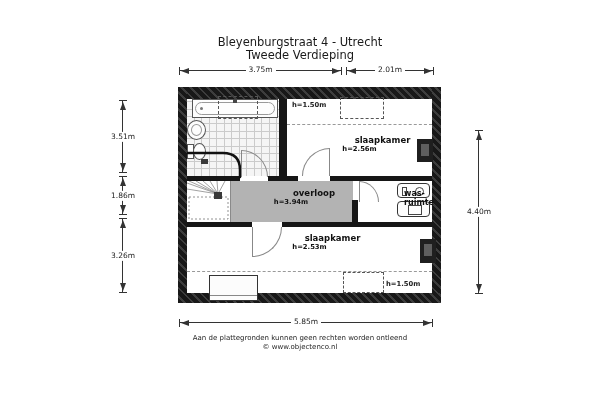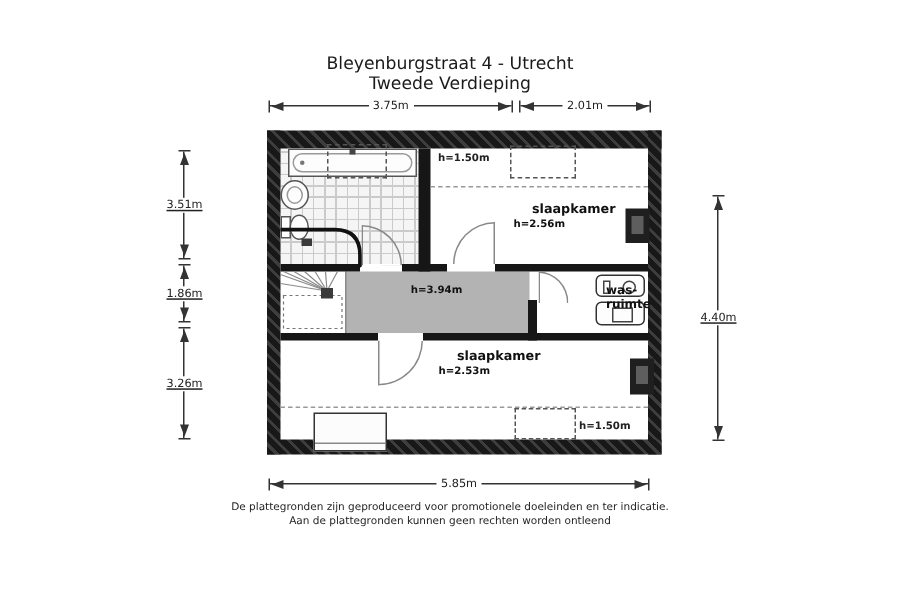--- a/index.html
+++ b/index.html
@@ -22,21 +22,21 @@
               background:#fff;padding:0 3px;font-size:7.5px;line-height:1.1;color:#222;white-space:nowrap;}
 
   .vdim{position:absolute;width:0;border-left:1px solid #333;}
   .vdim .tick{position:absolute;left:-4px;width:8px;height:1px;background:#333;}
   .vdim .tt{top:-1px}.vdim .tb{bottom:-1px}
   .vdim .au{position:absolute;left:-3px;top:1px;width:0;height:0;
             border-left:3px solid transparent;border-right:3px solid transparent;border-bottom:8px solid #333;}
   .vdim .ad{position:absolute;left:-3px;bottom:1px;width:0;height:0;
             border-left:3px solid transparent;border-right:3px solid transparent;border-top:8px solid #333;}
   .vdim .dlbl{position:absolute;top:50%;left:0;transform:translate(-50%,-50%);
-              background:#fff;padding:1px 2px;font-size:7.5px;line-height:1.1;color:#222;white-space:nowrap;text-decoration:underline;}
+              background:#fff;padding:1px 2px;font-size:7.5px;line-height:1.1;color:#222;white-space:nowrap;}
 
   
   .xwall{position:absolute;background:repeating-linear-gradient(45deg,#181818 0 4px,#3d3d3d 4px 6px);}
   .pwall{position:absolute;background:#161616;}
 
   
   .floor{position:absolute;background:#fff;}
   #bath-floor{background-color:#f5f5f5;
      background-image:repeating-linear-gradient(0deg,transparent 0 6.5px,#cbcbcb 6.5px 7.5px),
                       repeating-linear-gradient(90deg,transparent 0 6.5px,#cbcbcb 6.5px 7.5px);}
@@ -203,33 +203,34 @@
   </div>
 
   <div class="knee" style="left:292px;top:101px;">h=1.50m</div>
 
   <div class="roomlbl" style="left:287px;top:136px;width:145px;">
     <span class="nm">slaapkamer</span>
     <span class="ht">h=2.56m</span>
   </div>
 
   <div class="roomlbl" style="left:230px;top:189px;width:122px;">
+    <span class="nm">overloop</span>
     <span class="ht">h=3.94m</span>
   </div>
 
   <div class="roomlbl" style="left:358px;top:189px;width:62px;">
     <span class="nm" style="font-size:8px;">was-</span>
     <span class="nm" style="font-size:8px;">ruimte</span>
   </div>
 
   <div class="roomlbl" style="left:187px;top:234px;width:245px;">
     <span class="nm">slaapkamer</span>
     <span class="ht">h=2.53m</span>
   </div>
 
   <div class="knee" style="left:386px;top:280px;">h=1.50m</div>
 
   <div style="position:absolute;left:0;top:334px;width:600px;text-align:center;font-size:7px;line-height:9px;color:#1e1e1e;">
-    <div>De plattegronden zijn geproduceerd voor promotionele doeleinden en ter indicatie.</div>
     <div>Aan de plattegronden kunnen geen rechten worden ontleend</div>
+    <div>© www.objectenco.nl</div>
   </div>
 
 </div>
 
 </body></html>

